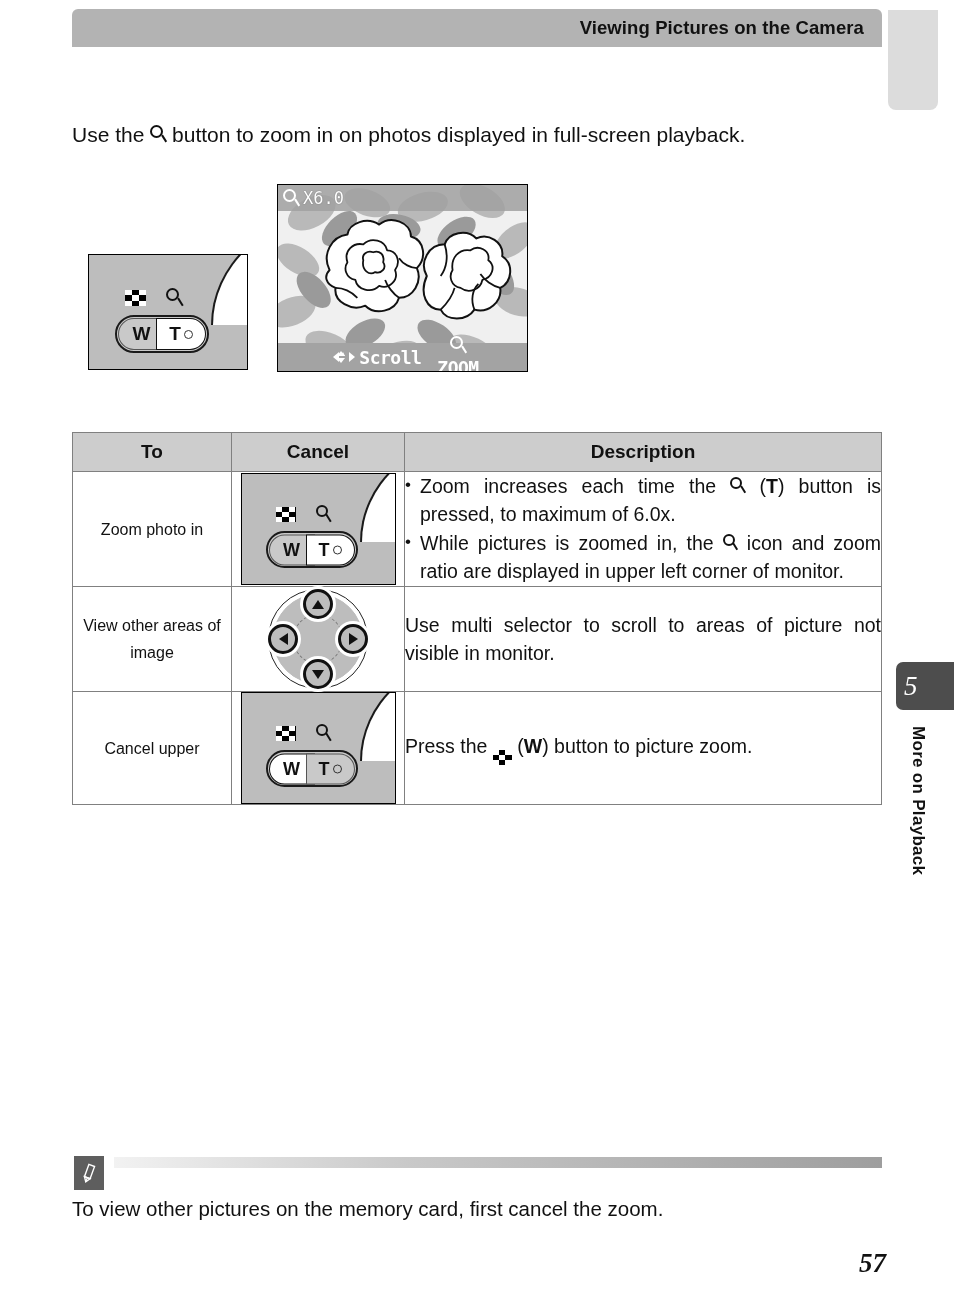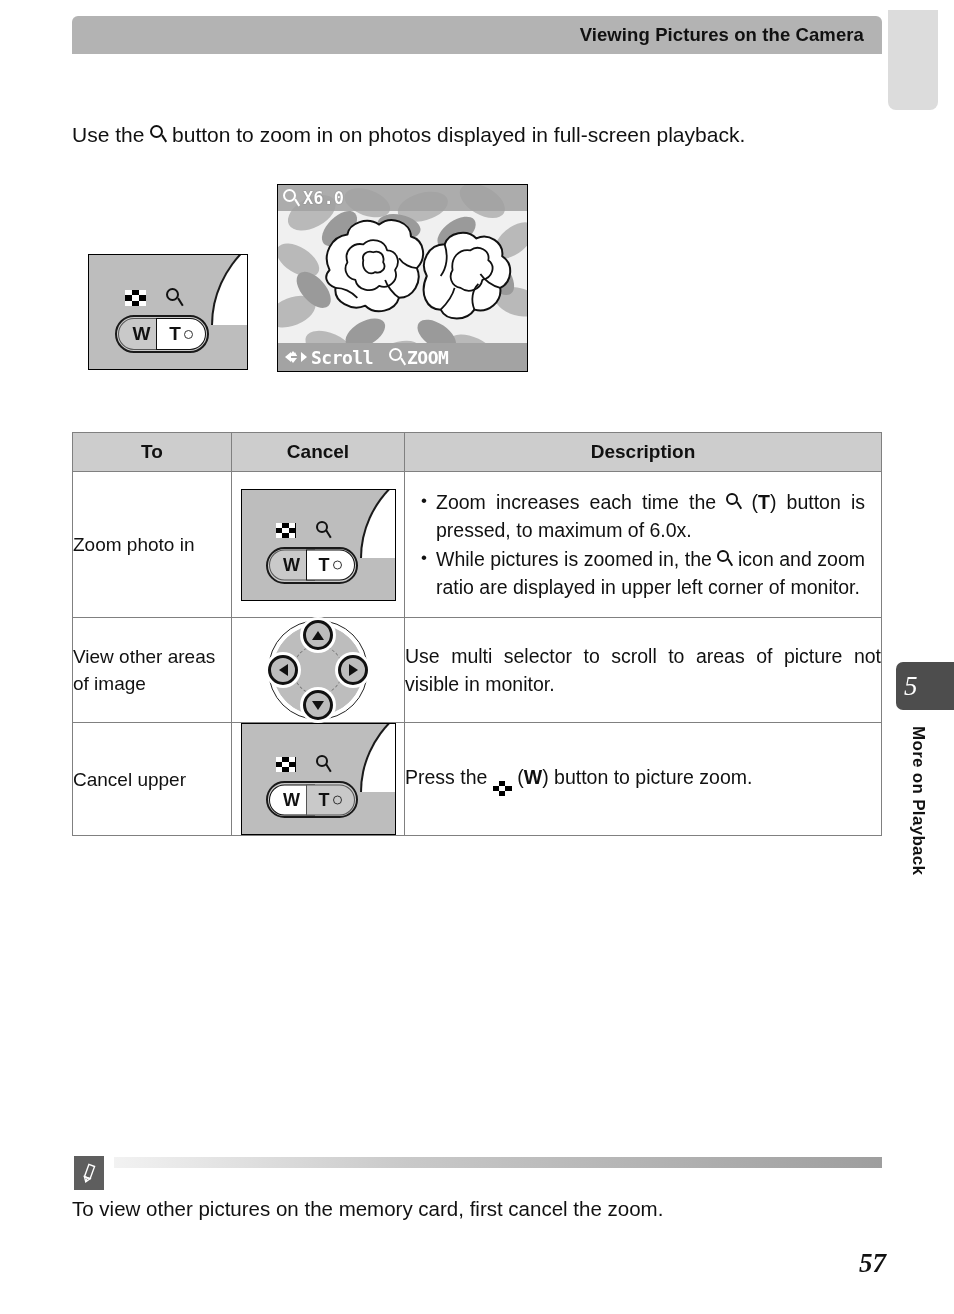--- a/index.html
+++ b/index.html
@@ -13,21 +13,21 @@
     position: relative;
     font-family: "Liberation Sans", sans-serif;
     color: #000;
     overflow: hidden;
   }
 
   
   .header-wrap {
     position: absolute;
     left: 72px;
-    top: 16px;
+    top: 9px;
     width: 810px;
   }
   .running-head {
     background: #b3b3b3;
     height: 38px;
     border-radius: 6px 6px 0 0;
     display: flex;
     align-items: center;
     justify-content: flex-end;
     padding-right: 18px;
@@ -183,33 +183,34 @@
     display: flex;
     align-items: center;
     padding-left: 5px;
     box-sizing: border-box;
     z-index: 5;
   }
   .lcd-topbar .ratio {
     color: #ffffff;
     font-family: "DejaVu Sans Mono", monospace;
     font-size: 17px;
-    font-weight: bold;
+    font-weight: normal;
     margin-left: 4px;
     text-shadow: 0 0 1px #555;
     letter-spacing: 0px;
   }
   .lcd-botbar {
     position: absolute;
     left: 0; bottom: 0;
     width: 100%;
     height: 28px;
     background: #a3a3a3;
     display: flex;
     align-items: center;
+    justify-content: center;
     gap: 16px;
     z-index: 5;
   }
   .lcd-botbar .lbl {
     color: #ffffff;
     font-family: "DejaVu Sans Mono", monospace;
     font-size: 18px;
     font-weight: bold;
     letter-spacing: -0.5px;
   }
@@ -232,33 +233,34 @@
   .tbl th {
     background: #cdcdcd;
     height: 38px;
     font-size: 19px;
     font-weight: bold;
     color: #111;
   }
   .col-to { width: 158px; }
   .col-press { width: 172px; }
   .cell-to {
-    font-size: 19px;
+    text-align: center;
+    font-size: 16px;
     line-height: 27px;
     color: #111;
     padding: 6px 8px;
   }
   .cell-press { text-align: center; padding: 10px 0; }
   .cell-desc {
     padding: 10px 12px 12px 8px;
     font-size: 19.5px;
     line-height: 28px;
     color: #111;
   }
-  .bullet-list { margin: 16px; padding: 0; list-style: none; }
+  .bullet-list { margin: 0; padding: 0; list-style: none; }
   .bullet-list li {
     position: relative;
     padding-left: 15px;
     text-align: justify;
     margin-bottom: 1px;
   }
   .bullet-list li:before {
     content: "•";
     position: absolute;
     left: 0; top: -1px;
@@ -505,21 +507,21 @@
           <svg width="30" height="16" viewBox="0 0 30 16">
             <polygon points="7,8 13,3 13,13" fill="#fff"></polygon>
             <polygon points="17,3 15,7 19,7" fill="#fff"></polygon>
             <polygon points="15,2 11,7 19,7" fill="#fff"></polygon>
             <polygon points="15,14 11,9 19,9" fill="#fff"></polygon>
             <polygon points="29,8 23,3 23,13" fill="#fff"></polygon>
           </svg>
         </span>
         <span class="lbl">Scroll</span>
       </span>
-      <span style="display:inline-flex;align-items:center;gap:2px;">
+      <span style="display:inline-flex;align-items:center;gap:2px;flex-direction:column;">
         <span class="mag" style="width:16px;height:19px;">
           <span class="lens" style="width:13px;height:13px;border-color:#fff;"></span>
           <span class="handle" style="left:10.5px;top:10px;width:2.4px;height:8px;background:#fff;"></span>
         </span>
         <span class="lbl">ZOOM</span>
       </span>
     </div>
   </div>
 </div>
 

